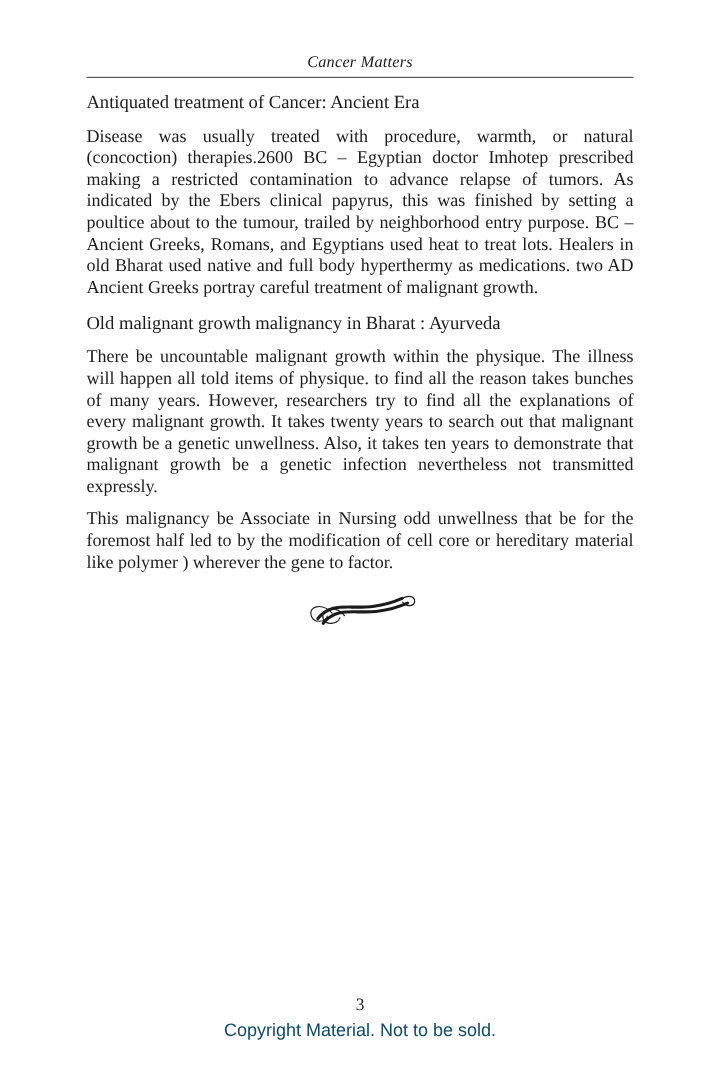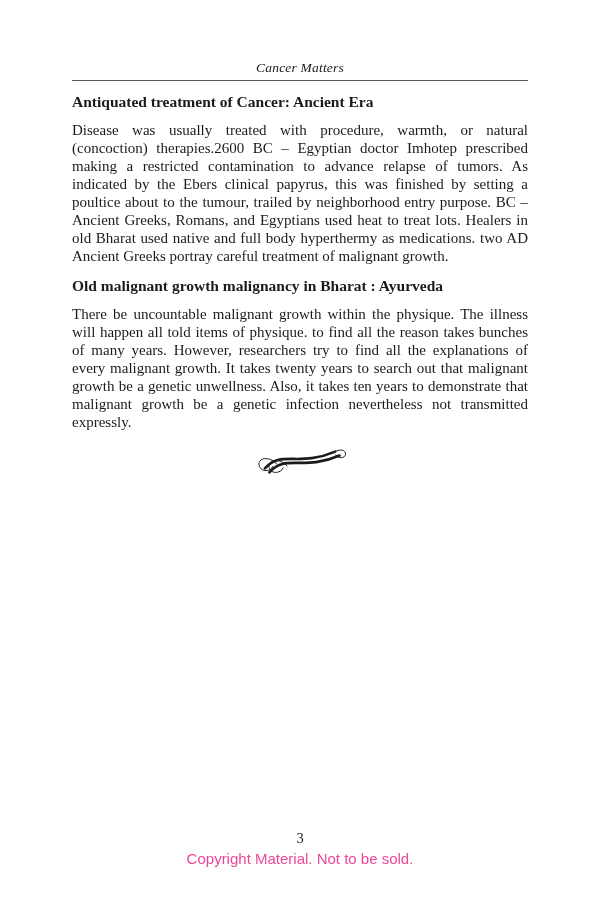--- a/index.html
+++ b/index.html
@@ -16,35 +16,35 @@
     overflow: hidden;
   }
   .page {
     position: absolute;
     top: 0; left: 0;
     width: 600px;
     height: 900px;
     background: #ffffff;
   }
   .content {
-    margin: 16px 72px;
+    margin: 0 72px;
   }
   .running-head {
     padding-top: 44px;
     text-align: center;
     font-style: italic;
     font-size: 13.5px;
     line-height: 16px;
     letter-spacing: 0.2px;
     border-bottom: 1px solid #5a5a5a;
     padding-bottom: 4px;
   }
   h2.section-heading {
     font-size: 15.5px;
-    font-weight: bold;
+    font-weight: normal;
     margin: 11px 0 9px 0;
     line-height: 20px;
     text-align: left;
   }
   p.body-para {
     font-size: 15px;
     line-height: 18px;
     text-align: justify;
     text-justify: inter-word;
     margin: 0 0 9px 0;
@@ -66,39 +66,40 @@
     font-family: "Liberation Serif", serif;
   }
   .copyright {
     position: absolute;
     top: 850px;
     left: 0;
     width: 600px;
     text-align: center;
     font-family: "Liberation Sans", sans-serif;
     font-size: 15px;
-    color: #ec4899;
+    color: #0c4a6e;
   }
 </style>
 </head>
 <body>
 
 <div class="page">
   <div class="content">
 
     <div class="running-head">Cancer Matters</div>
 
     <h2 class="section-heading">Antiquated treatment of Cancer: Ancient Era</h2>
 
     <p class="body-para">Disease was usually treated with procedure, warmth, or natural (concoction) therapies.2600 BC – Egyptian doctor Imhotep prescribed making a restricted contamination to advance relapse of tumors. As indicated by the Ebers clinical papyrus, this was finished by setting a poultice about to the tumour, trailed by neighborhood entry purpose. BC – Ancient Greeks, Romans, and Egyptians used heat to treat lots. Healers in old Bharat used native and full body hyperthermy as medications. two AD Ancient Greeks portray careful treatment of malignant growth.</p>
 
     <h2 class="section-heading">Old malignant growth malignancy in Bharat : Ayurveda</h2>
 
     <p class="body-para">There be uncountable malignant growth within the physique. The illness will happen all told items of physique. to find all the reason takes bunches of many years. However, researchers try to find all the explanations of every malignant growth. It takes twenty years to search out that malignant growth be a genetic unwellness. Also, it takes ten years to demonstrate that malignant growth be a genetic infection nevertheless not transmitted expressly.</p>
 
+    <p class="body-para">This malignancy be Associate in Nursing odd unwellness that be for the foremost half led to by the modification of cell core or hereditary material like polymer  ) wherever the gene to factor.</p>
 
     <div class="ornament">
       <svg width="94" height="34" viewBox="0 0 95 34" xmlns="http://www.w3.org/2000/svg" aria-hidden="true">
         <g fill="none" stroke="#1b1b1b" stroke-linecap="round">
 
           <path d="M24 21 C 15 11.5, 3.5 15.5, 6.5 23.5 C 8.8 29.5, 18 29, 20 23.5" stroke-width="1"></path>
           <path d="M34.5 23 C 26.5 13.5, 13.5 17.5, 16.5 25.5 C 18.8 31.5, 28.5 30.5, 30.5 25" stroke-width="1"></path>
 
           <path d="M12 25.5 C 28 6.5, 46 24.5, 83 8.5" stroke-width="2.6"></path>
           <path d="M16.5 29.5 C 32.5 10.5, 50.5 28.5, 87.5 12.5" stroke-width="2.6"></path>

